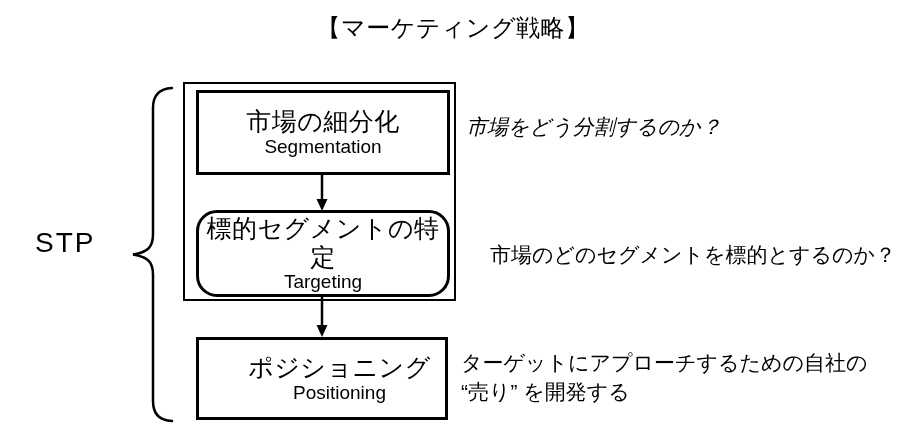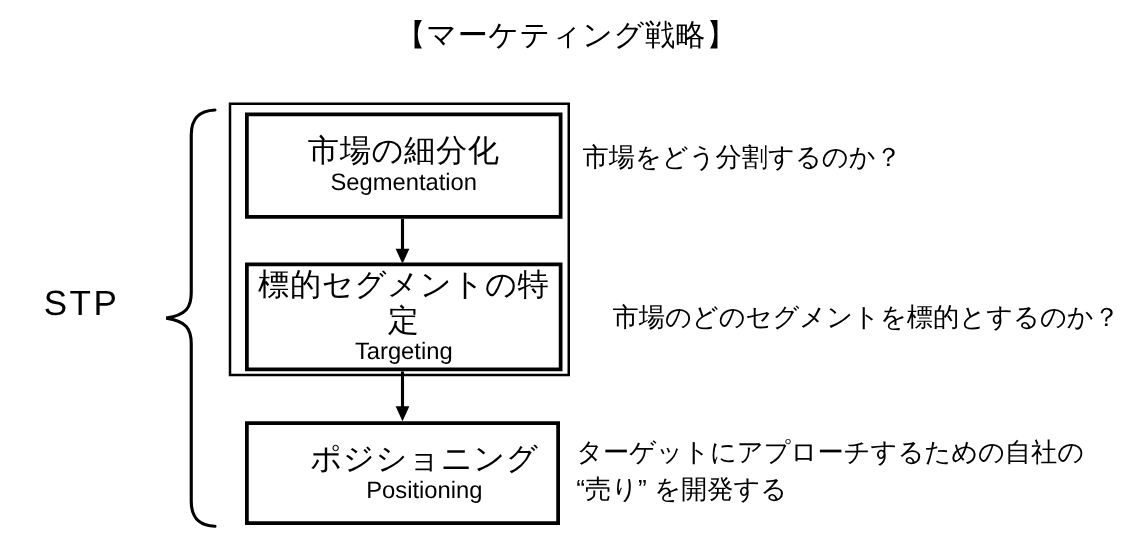--- a/index.html
+++ b/index.html
@@ -46,31 +46,31 @@
     border: 3px solid #000000;
     box-sizing: border-box;
     background: #ffffff;
     display: flex;
     flex-direction: column;
     align-items: center;
     justify-content: center;
     text-align: center;
   }
   .box-1 { left: 196px; top: 90px;  width: 254px; height: 85px; }
-  .box-2 { left: 196px; top: 210px; width: 254px; height: 87px; }
+  .box-2 { left: 196px; top: 210px; width: 254px; height: 87px; border-radius: 21px; }
   .box-3 { left: 196px; top: 337px; width: 252px; height: 83px; padding-left: 35px; }
   .step-ja { font-size: 25px; line-height: 1.15; letter-spacing: 0.5px; }
   .step-en { font-size: 19px; line-height: 1.15; }
   .note {
     position: absolute;
     font-size: 21px;
     line-height: 29px;
     white-space: nowrap;
   }
-  .note-1 { left: 466px; top: 112px; }
+  .note-1 { left: 466px; top: 112px; font-style: italic; }
   .note-2 { left: 466px; top: 240px; margin-left: 24px; }
   .note-3 { left: 461px; top: 348px; }
 </style>
 </head>
 <body>
 
 <div class="canvas">
 
   <div class="title">【マーケティング戦略】</div>
 

